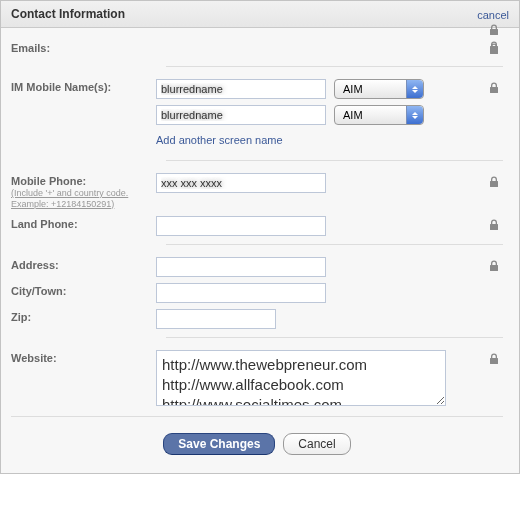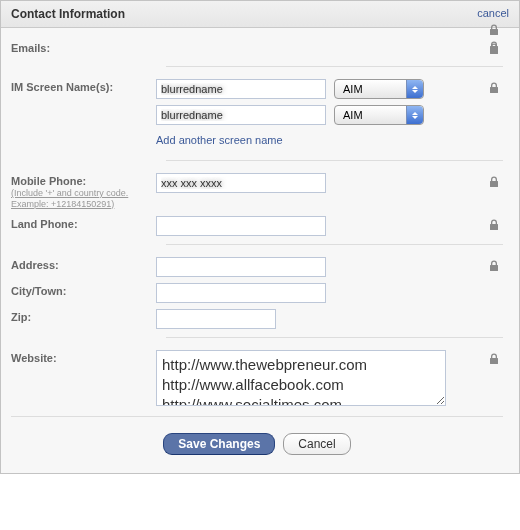--- a/index.html
+++ b/index.html
@@ -14,21 +14,21 @@
   .panel {
     border: 1px solid #c3c3c3;
     background: #f7f7f7;
   }
   .header {
     background: linear-gradient(#f1f1f1, #e6e6e6);
     border-bottom: 1px solid #c9c9c9;
     padding: 6px 10px;
     display: flex;
     justify-content: space-between;
-    align-items: flex-start;
+    align-items: flex-end;
   }
   .header h3 {
     margin: 0;
     font-size: 12px;
     font-weight: bold;
     color: #333;
   }
   .header a {
     color: #3b5998;
     text-decoration: none;
@@ -218,21 +218,21 @@
       <div class="lock" style="top:-13px">
         <svg viewBox="0 0 10 12" width="10" height="12">
             <path fill="currentColor" d="M2 5V3.5a3 3 0 0 1 6 0V5h.5a.5.5 0 0 1 .5.5v5a.5.5 0 0 1-.5.5h-7a.5.5 0 0 1-.5-.5v-5A.5.5 0 0 1 1.5 5H2zm1.3 0h3.4V3.5a1.7 1.7 0 0 0-3.4 0V5z"></path>
           </svg>
       </div>
     </div>
 
     <hr class="sep">
 
     <div class="row">
-      <div class="label-col">IM Screen Name(s):</div>
+      <div class="label-col">IM Mobile Name(s):</div>
       <div class="field-col">
         <div class="im-line">
           <input type="text" class="in-md blur-input" value="blurredname" style="">
           <div class="aqua-select">
             <span>AIM</span>
             <span class="cap"></span>
           </div>
         </div>
         <div class="im-line">
           <input type="text" class="in-md blur-input" value="blurredname" style="">

